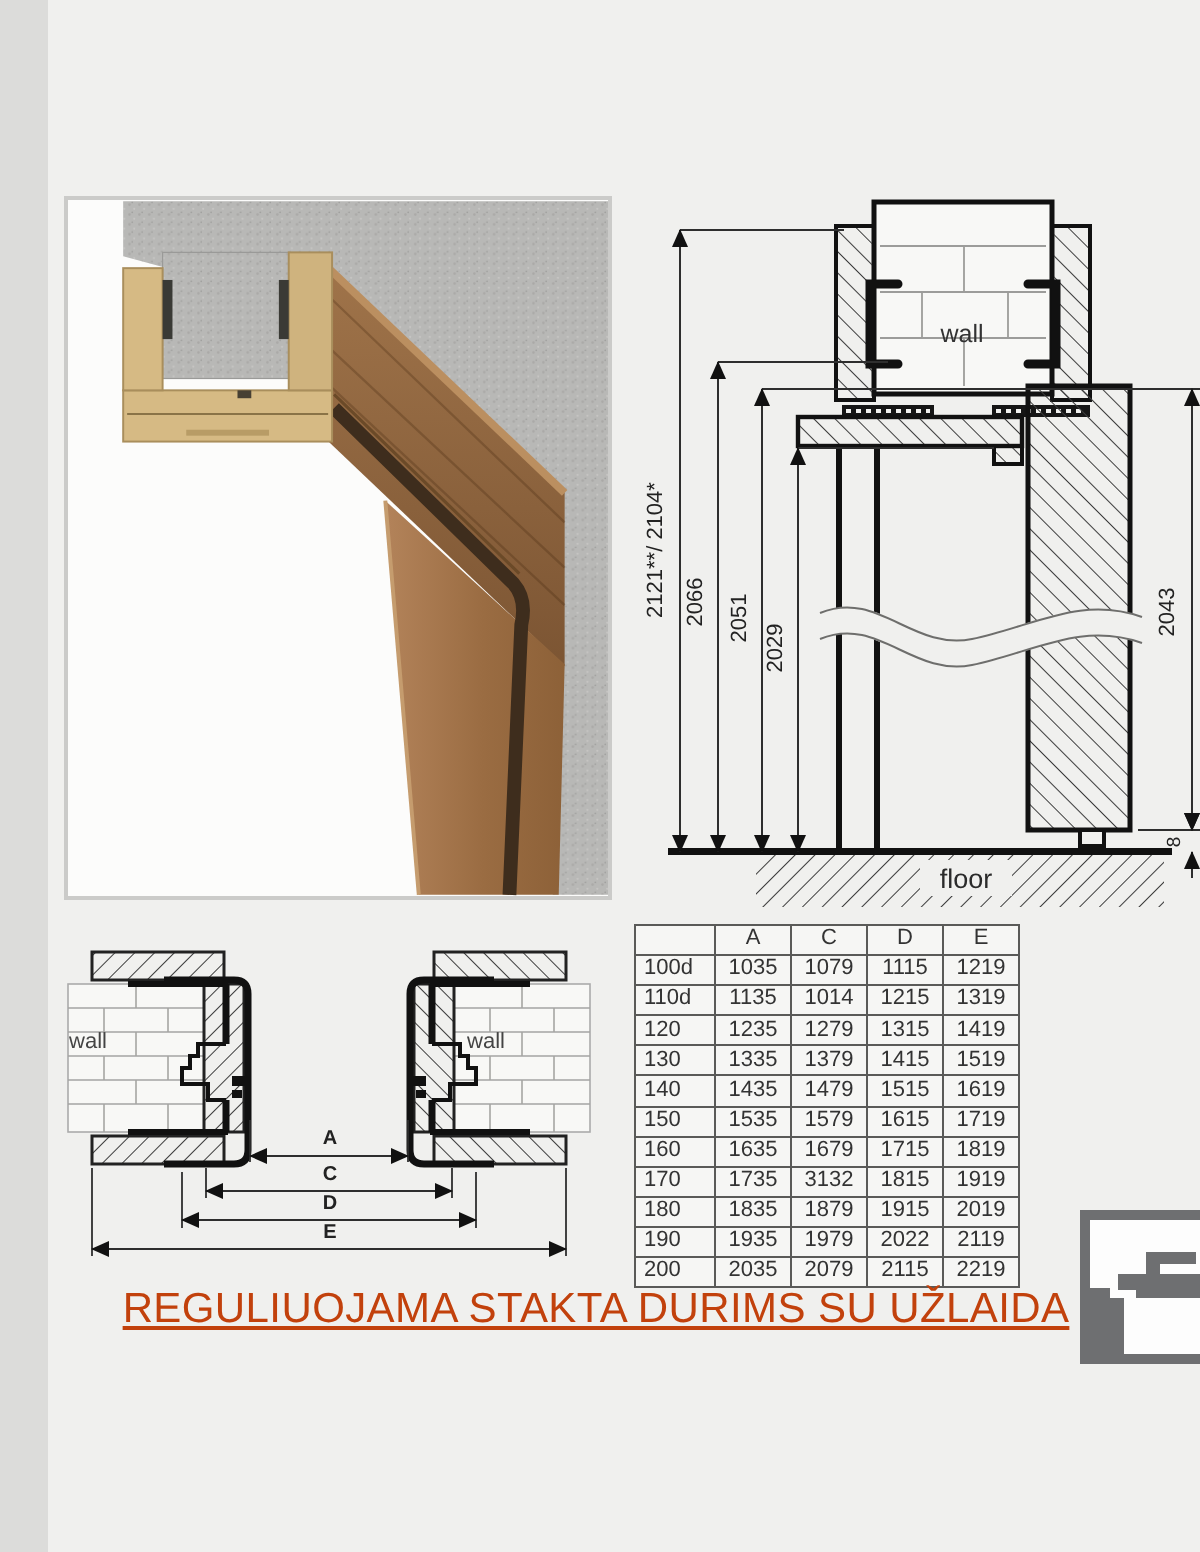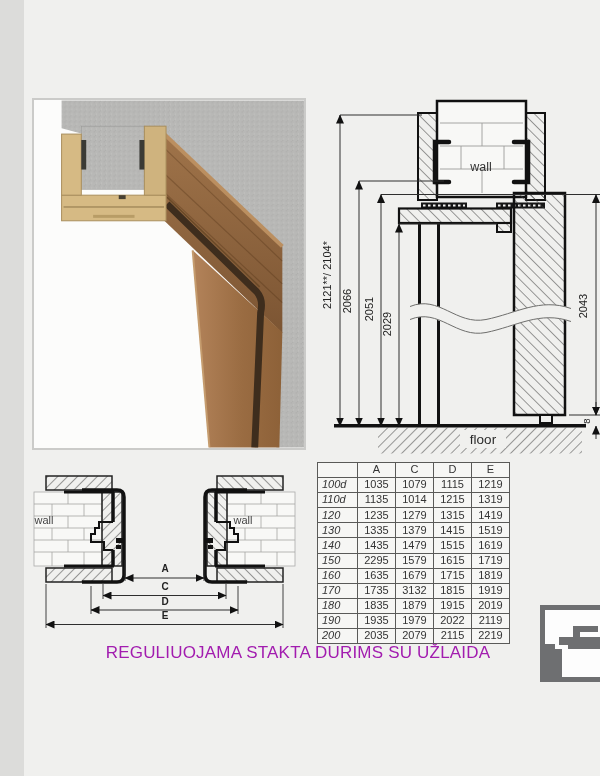--- a/index.html
+++ b/index.html
@@ -8,22 +8,22 @@
   .abs{position:absolute;}
   #photo-frame{left:8px;top:98px;width:270px;height:348px;border:2px solid #cbcbc9;background:#fcfcfb;}
   #vsec-wrap{left:290px;top:85px;width:310px;height:380px;}
   #plan-wrap{left:0px;top:460px;width:292px;height:180px;}
   #table-wrap{left:293px;top:462px;}
   table.spec{border-collapse:collapse;table-layout:fixed;background:#f6f6f4;}
   table.spec td,table.spec th{border:1px solid #5a5a58;font-size:11px;line-height:1.05;
       color:#333;padding:1px 2px;height:12.1px;font-weight:normal;}
   table.spec th{text-align:center;}
   table.spec td{text-align:center;width:33px;}
-  table.spec td.lbl{text-align:left;padding-left:4px;width:33px;font-style:italic;}
-  #title{left:0;top:643px;width:548px;text-align:center;font-size:17px;color:#a21caf;letter-spacing:.2px;}
+  table.spec td.lbl{text-align:left;padding-left:4px;width:33px;}
+  #title{left:0;top:643px;width:548px;text-align:center;font-size:21px;color:#c2410c;letter-spacing:.2px;text-decoration:underline;}
   #logo-wrap{left:516px;top:605px;width:78px;height:77px;}
   svg text{font-family:"Liberation Sans","DejaVu Sans",sans-serif;}
 </style>
 </head>
 <body>
 
 <div id="page">
 
   <div id="photo-frame" class="abs">
     <svg width="270" height="348" viewBox="0 0 274 352">
@@ -276,21 +276,21 @@
           </tr>
           <tr>
             <td class="lbl">140</td>
             <td>1435</td>
             <td>1479</td>
             <td>1515</td>
             <td>1619</td>
           </tr>
           <tr>
             <td class="lbl">150</td>
-            <td>2295</td>
+            <td>1535</td>
             <td>1579</td>
             <td>1615</td>
             <td>1719</td>
           </tr>
           <tr>
             <td class="lbl">160</td>
             <td>1635</td>
             <td>1679</td>
             <td>1715</td>
             <td>1819</td>

